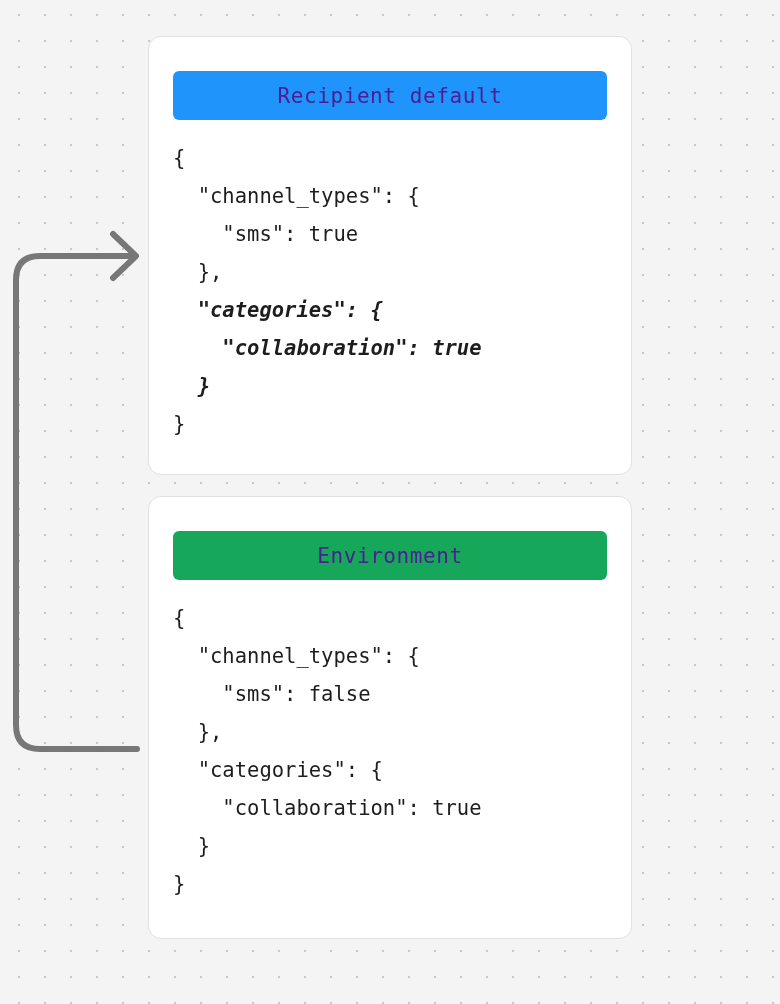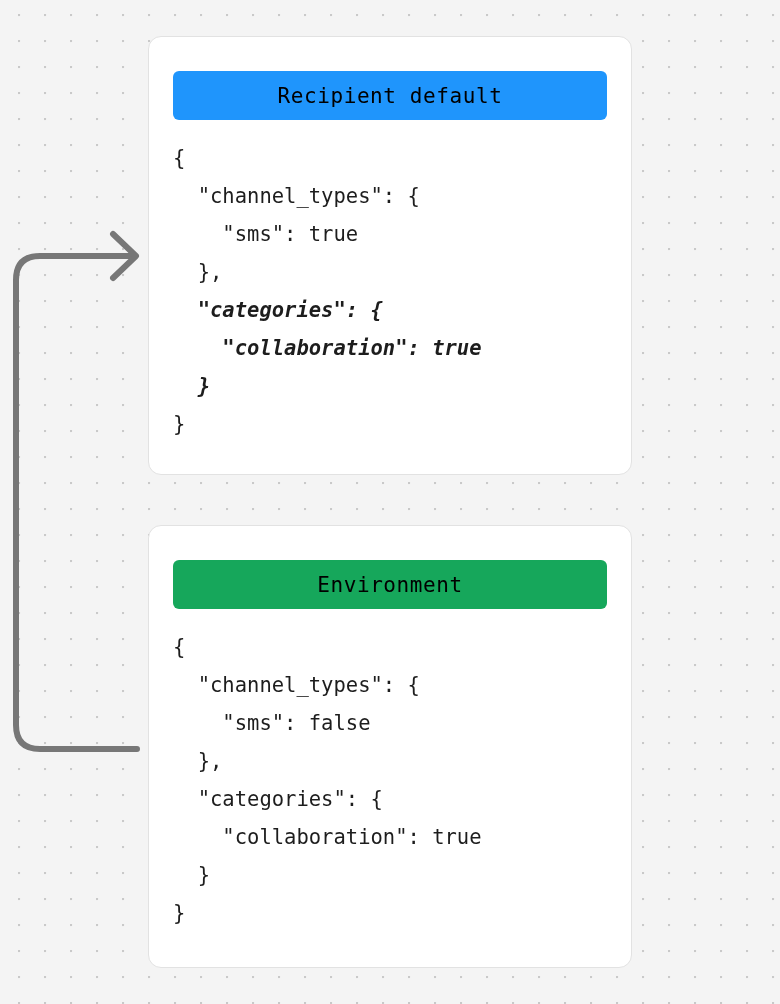--- a/index.html
+++ b/index.html
@@ -41,30 +41,30 @@
     position: absolute;
     left: 148px;
     width: 484px;
     box-sizing: border-box;
     background: #ffffff;
     border: 1.5px solid #e2e2e2;
     border-radius: 13px;
     padding: 0;
   }
   #card-recipient { top: 36px;  height: 439px; }
-  #card-environment { top: 525px; height: 443px; }
+  #card-environment { top: 496px; height: 443px; }
 
   .banner {
     margin: 34px 24px 0 24px;
     height: 49px;
     border-radius: 6px;
     display: flex;
     align-items: center;
     justify-content: center;
-    color: #000000;
+    color: #4c1d95;
     font-family: "DejaVu Sans Mono", "Liberation Mono", monospace;
     font-size: 21px;
     letter-spacing: 0.6px;
     font-weight: 400;
     user-select: none;
   }
 
   .json-body {
     margin: 19px 0 0 0;
     padding: 0 24px;

